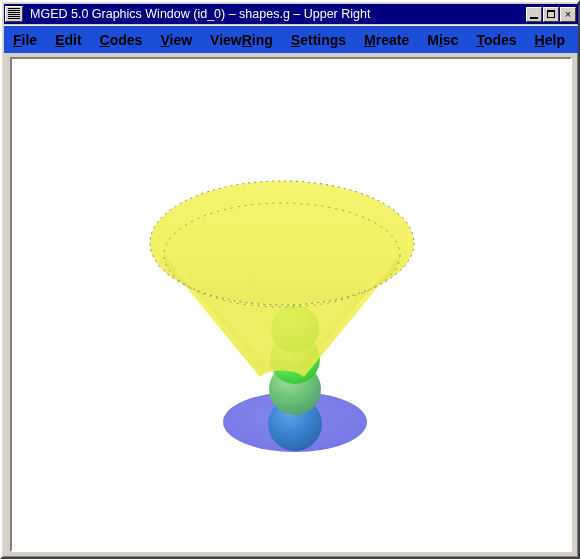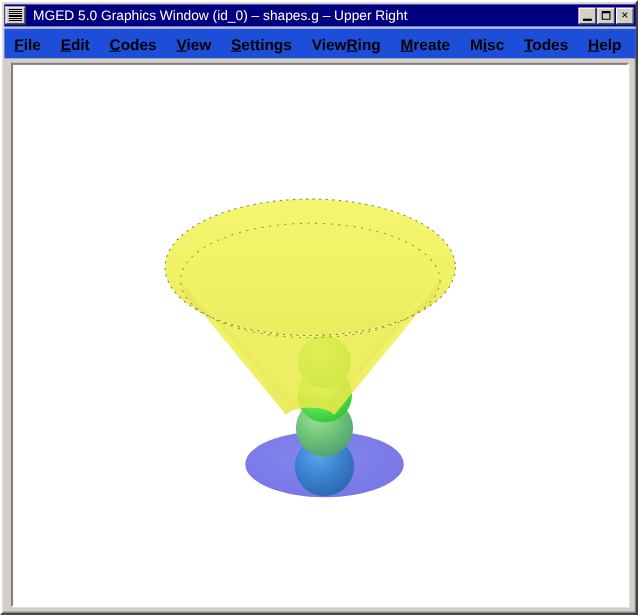--- a/index.html
+++ b/index.html
@@ -196,22 +196,22 @@
           <span class="glyph-close">×</span>
         </div>
       </div>
     </div>
 
     <div class="menubar">
       <div class="menu-item"><span class="mn">F</span><span>ile</span></div>
       <div class="menu-item"><span class="mn">E</span><span>dit</span></div>
       <div class="menu-item"><span class="mn">C</span><span>odes</span></div>
       <div class="menu-item"><span class="mn">V</span><span>iew</span></div>
+      <div class="menu-item"><span>View</span><span class="mn">R</span><span>ing</span></div>
       <div class="menu-item"><span class="mn">S</span><span>ettings</span></div>
-      <div class="menu-item"><span>View</span><span class="mn">R</span><span>ing</span></div>
       <div class="menu-item"><span class="mn">M</span><span>reate</span></div>
       <div class="menu-item"><span>M</span><span class="mn">i</span><span>sc</span></div>
       <div class="menu-item"><span class="mn">T</span><span>odes</span></div>
       <div class="menu-item"><span class="mn">H</span><span>elp</span></div>
     </div>
 
     <div class="canvas-frame">
       <div class="viewport">
         <svg width="558" height="491" viewBox="0 0 558 491" xmlns="http://www.w3.org/2000/svg">
           <defs>

